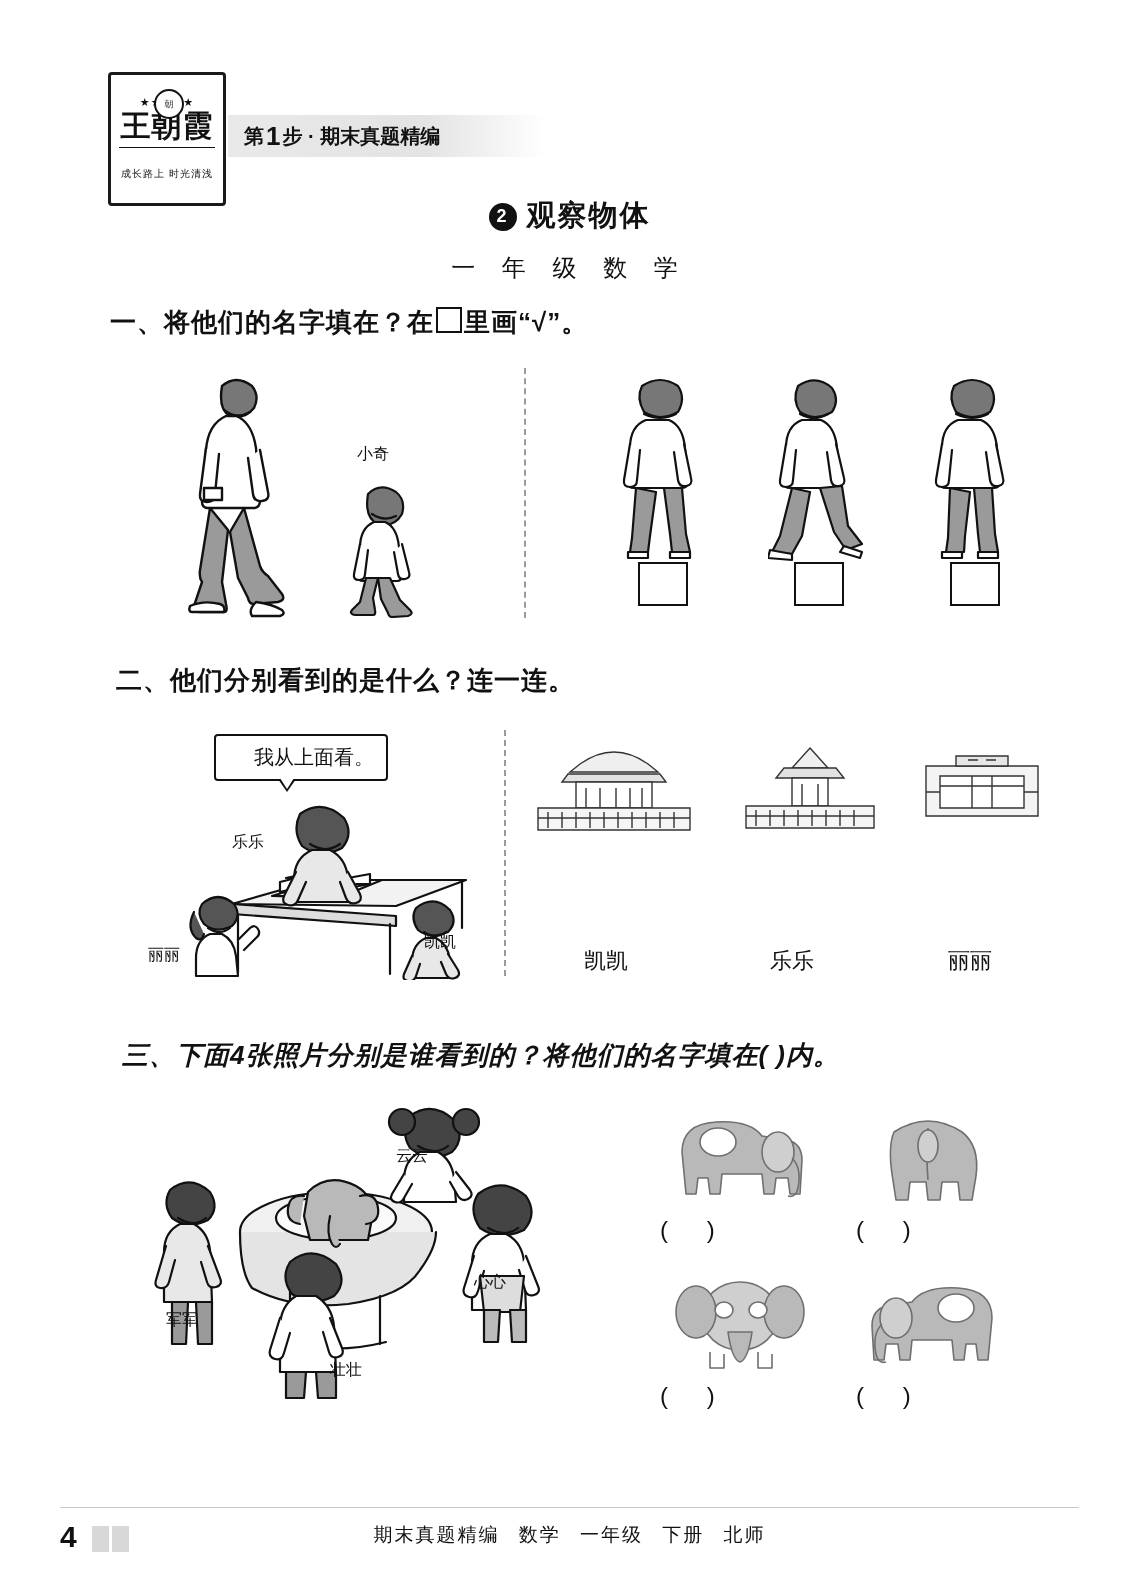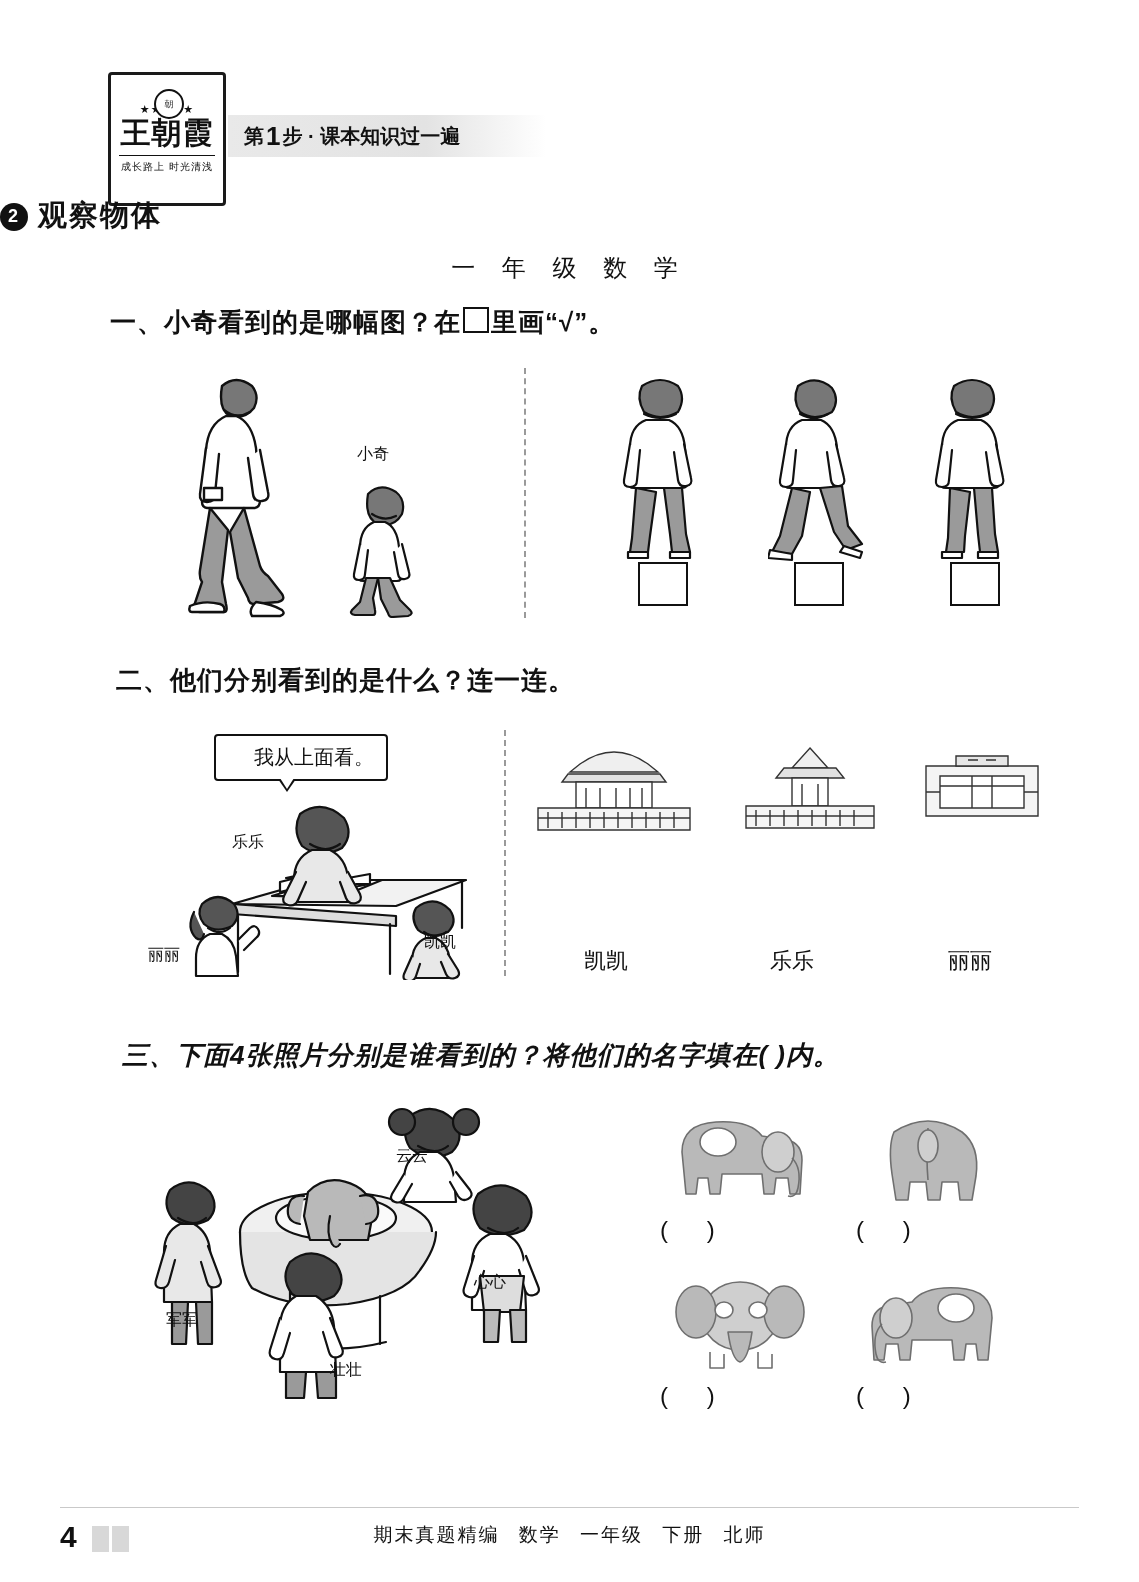--- a/index.html
+++ b/index.html
@@ -22,37 +22,37 @@
   .logo-stars{ font-size:11px; letter-spacing:1px; line-height:1; margin-bottom:2px;}
   .logo-name{ font-size:30px; font-weight:bold; letter-spacing:1px; line-height:1.05;
               font-family:"Liberation Serif", serif;}
   .logo-seal{
     width:26px;height:26px;border-radius:50%;border:2px solid #111;
     position:absolute; left:43px; top:14px; background:#fff;
     font-size:9px; display:flex;align-items:center;justify-content:center;
   }
   .logo-sub{
     margin-top:6px; font-size:10px; letter-spacing:1px;
-    border-top:1px solid #111; padding-top:4px; width:86%; text-align:center;
+    border-top:1px solid #111; padding-top:19px; width:86%; text-align:center;
   }
 
   .step-banner{
     position:absolute; left:228px; top:115px;
     width:318px; height:42px;
     background:linear-gradient(90deg,#e9e9e9 0%, #e3e3e3 62%, #ffffff 100%);
     display:flex; align-items:center; padding-left:16px;
     box-sizing:border-box;
   }
   .step-banner .t1{ font-size:20px; font-weight:bold; }
   .step-banner .num{ font-size:26px; font-weight:bold; padding:0 2px;}
 
   
   .chapter-title{
     position:absolute; top:196px; left:0; width:100%;
-    text-align:left; font-size:29px; font-weight:bold; letter-spacing:2px;
+    text-align:center; font-size:29px; font-weight:bold; letter-spacing:2px;
   }
   .chapter-num{
     display:inline-flex; width:28px;height:28px;border-radius:50%;
     background:#111;color:#fff;font-size:18px;align-items:center;justify-content:center;
     vertical-align:3px; margin-right:10px;
   }
   .grade-line{
     position:absolute; top:252px; left:0; width:100%;
     text-align:center; font-size:24px; letter-spacing:10px;
   }
@@ -114,30 +114,30 @@
 <div class="logo-badge">
   <div class="logo-seal">朝</div>
   <div class="logo-stars">★★★★★</div>
   <div class="logo-name">王朝霞</div>
   <div class="logo-sub">成长路上 时光清浅</div>
 </div>
 
 <div class="step-banner">
   <span class="t1">第</span>
   <span class="num">1</span>
-  <span class="t1">步 · 课本知识过一遍</span>
+  <span class="t1">步 · 期末真题精编</span>
 </div>
 
 <div class="chapter-title">
   <span class="chapter-num">2</span><span>观察物体</span>
 </div>
 <div class="grade-line">一 年 级 数 学</div>
 
 <div class="q1 q-text">
-  <span>一、小奇看到的是哪幅图？在</span><span class="sqbox"></span><span>里画“√”。</span>
+  <span>一、将他们的名字填在？在</span><span class="sqbox"></span><span>里画“√”。</span>
 </div>
 
 <div class="vsep" style="left:524px; top:368px; height:250px;"></div>
 
 <div class="person" style="position:absolute;left:186px;top:370px;">
 <svg width="110" height="250" viewBox="0 0 110 250">
   <g fill="none" stroke="#111" stroke-width="2.4" stroke-linejoin="round" stroke-linecap="round">
     <path d="M36 16 q14 -12 30 0 q8 10 2 22 q-10 12 -24 8 q-12 -6 -8 -30z" fill="#777"></path>
     <path d="M38 40 q12 10 26 2"></path>
     <path d="M40 46 q-18 8 -20 34 l-4 52 q0 6 6 6 l46 0 q6 0 6 -8 l-4 -52 q-4 -26 -20 -32z" fill="#fff"></path>

